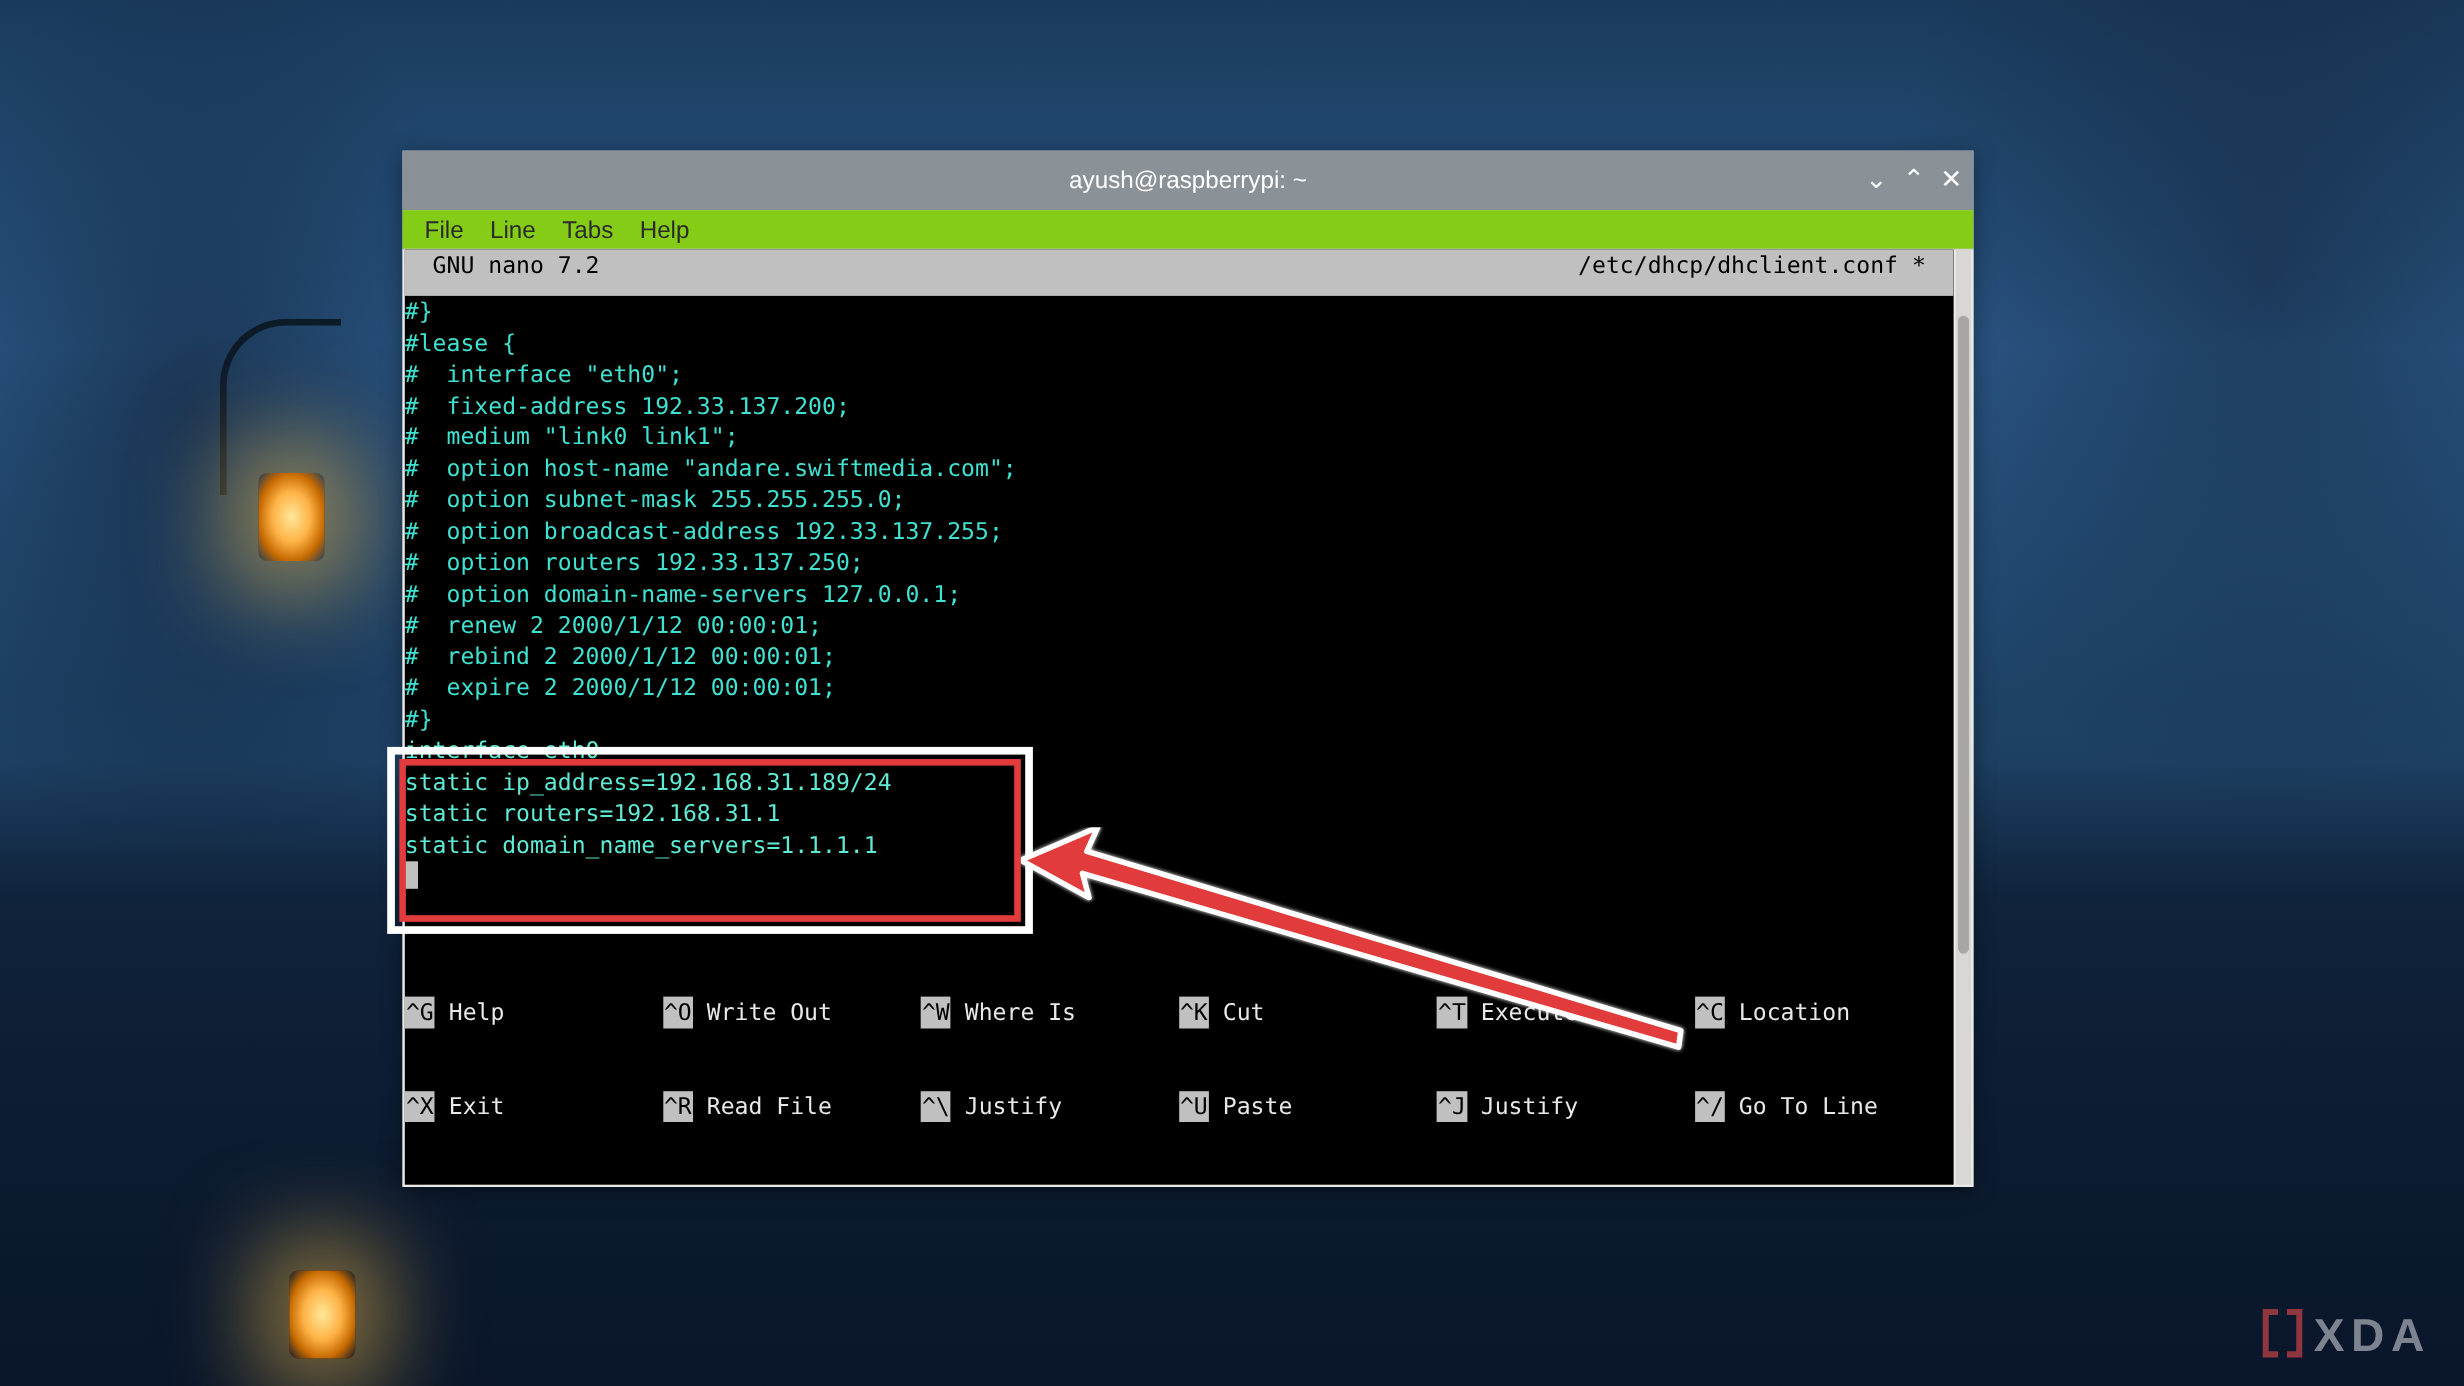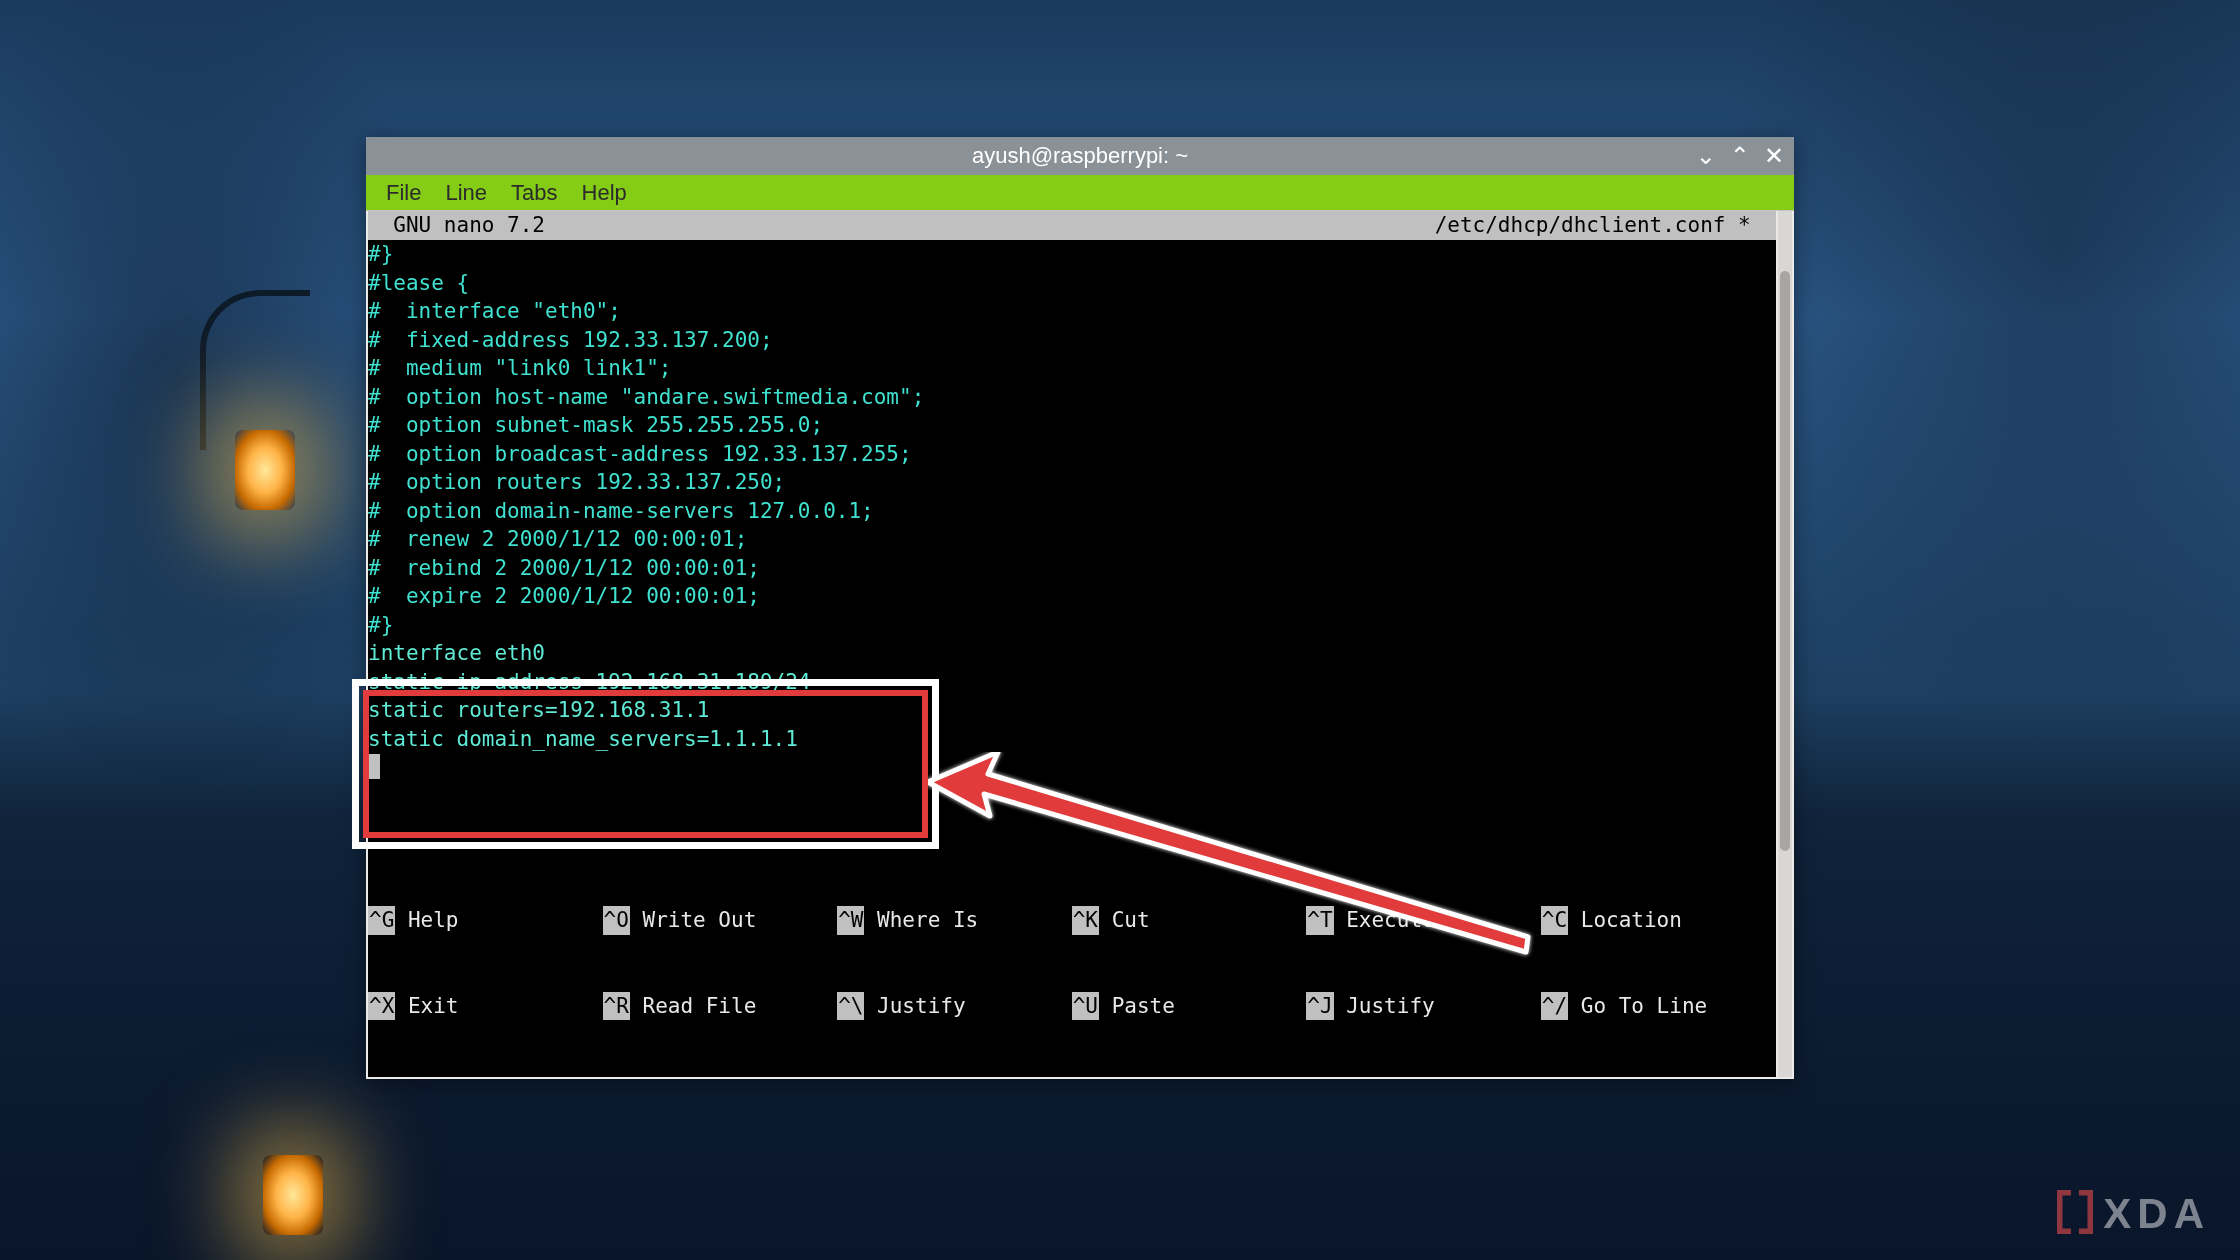--- a/index.html
+++ b/index.html
@@ -55,21 +55,21 @@
     left: 366px;
     top: 137px;
     width: 1428px;
     height: 942px;
     background: #fff;
     box-shadow: 0 4px 20px rgba(0,0,0,0.4);
     display: flex;
     flex-direction: column;
   }
   .titlebar {
-    height: 38px;
+    height: 54px;
     background: #8a9197;
     display: flex;
     align-items: center;
     justify-content: center;
     position: relative;
     color: #fff;
     font-size: 22px;
     font-weight: 400;
   }
   .titlebar-controls {
@@ -127,21 +127,21 @@
     left: 2px; right: 2px;
     top: 60px;
     height: 580px;
     background: #a8a6a3;
     border-radius: 6px;
   }
 
   .nano-header {
     background: #c0c0c0;
     color: #000;
-    height: 29px;
+    height: 42px;
     display: flex;
     white-space: pre;
   }
   .nano-header-left { padding-left: 2ch; }
   .nano-header-center { flex: 1; text-align: right; }
   .nano-header-right { width: 2ch; }
 
   .editor-body {
     color: #3fe1d0;
     white-space: pre;

